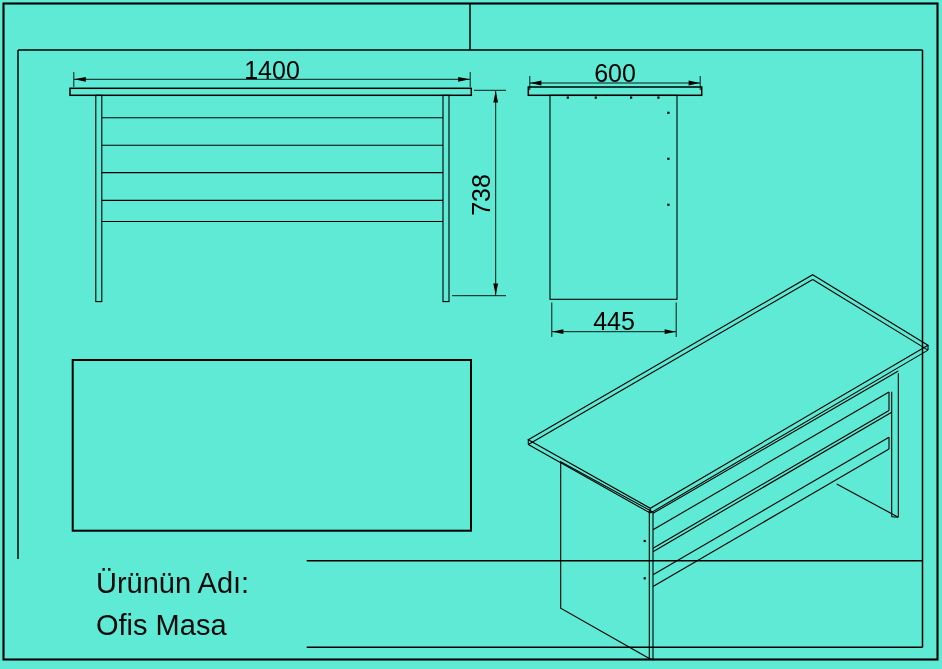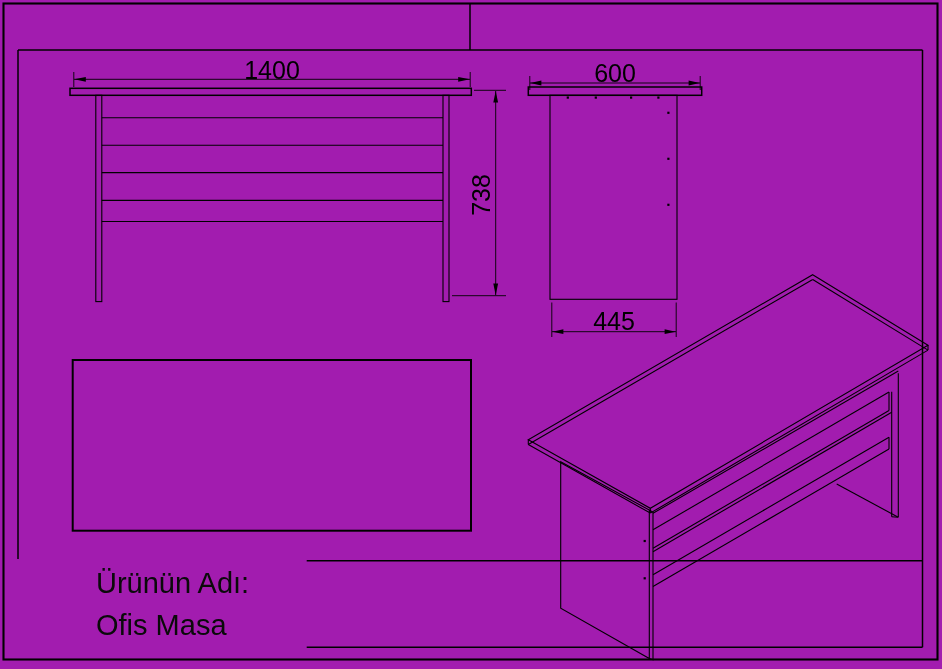--- a/index.html
+++ b/index.html
@@ -8,21 +8,21 @@
     background: #ffffff;
     width: 942px;
     height: 669px;
     overflow: hidden;
     font-family: "Liberation Sans", sans-serif;
   }
   .sheet {
     position: relative;
     width: 942px;
     height: 669px;
-    background: #a21caf;
+    background: #5eead4;
   }
   svg { display: block; }
   .thin   { stroke: #000; stroke-width: 1.1; fill: none; }
   .med    { stroke: #000; stroke-width: 1.5; fill: none; }
   .thick  { stroke: #000; stroke-width: 2.1; fill: none; }
   .dimln  { stroke: #000; stroke-width: 0.9; fill: none; }
   .arrow  { fill: #000; stroke: none; }
   .dot    { fill: #000; stroke: none; }
   .dimtxt {
     font-family: "Liberation Sans", sans-serif;

